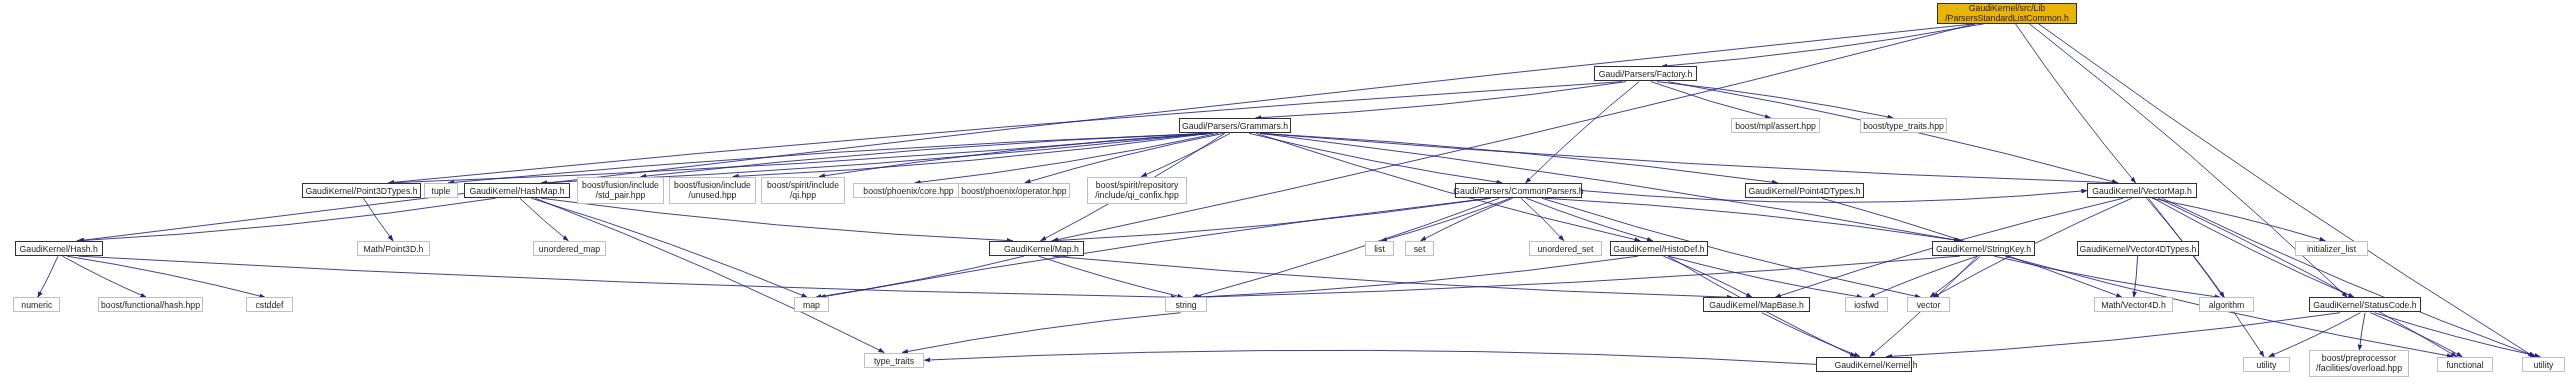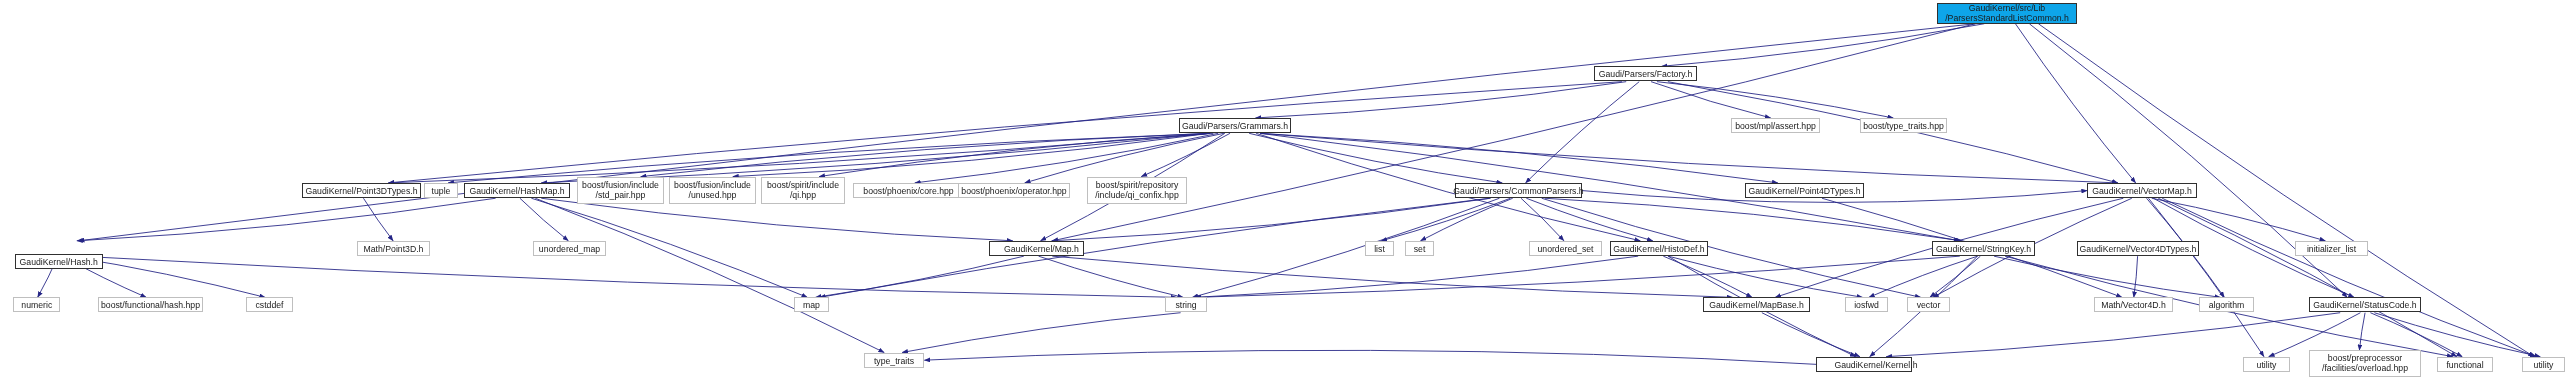--- a/index.html
+++ b/index.html
@@ -38,21 +38,21 @@
     line-height: 1.18;
     white-space: pre-line;
     padding: 0.7px 2.1px;
     z-index: 3;
   }
   .node.hdr {
     border: 1.1px solid #303030;
   }
   .node.root {
     border: 1.1px solid #303030;
-    background: #0ea5e9;
+    background: #eab308;
   }
   .node.two-line {
     font-size: 8.7px;
   }
 </style>
 </head>
 <body>
 
 <div id="graph">
   <svg id="edges" viewBox="0 0 3690 553" width="2576" height="386">
@@ -155,21 +155,21 @@
 /unused.hpp</div>
     <div class="node sys two-line" style="left: 761px; top: 177px; width: 84px; height: 26.5px;">boost/spirit/include
 /qi.hpp</div>
     <div class="node sys" style="left: 853px; top: 183px; width: 111px; height: 15.4px;">boost/phoenix/core.hpp</div>
     <div class="node sys" style="left: 958px; top: 183px; width: 112px; height: 15.4px;">boost/phoenix/operator.hpp</div>
     <div class="node sys two-line" style="left: 1087px; top: 177px; width: 100px; height: 26.5px;">boost/spirit/repository
 /include/qi_confix.hpp</div>
     <div class="node hdr" style="left: 1455px; top: 183px; width: 127px; height: 15.4px;">Gaudi/Parsers/CommonParsers.h</div>
     <div class="node hdr" style="left: 1745px; top: 183px; width: 119px; height: 15.4px;">GaudiKernel/Point4DTypes.h</div>
     <div class="node hdr" style="left: 2087px; top: 183px; width: 110px; height: 15.4px;">GaudiKernel/VectorMap.h</div>
-    <div class="node hdr" style="left: 14.7px; top: 241px; width: 88px; height: 15.4px; margin-top: 13px;">GaudiKernel/Hash.h</div>
+    <div class="node hdr" style="left: 14.7px; top: 241px; width: 88px; height: 15.4px;">GaudiKernel/Hash.h</div>
     <div class="node sys" style="left: 357px; top: 241px; width: 73px; height: 15.4px;">Math/Point3D.h</div>
     <div class="node sys" style="left: 533px; top: 241px; width: 73px; height: 15.4px;">unordered_map</div>
     <div class="node hdr" style="left: 989px; top: 241px; width: 95px; height: 15.4px; padding-left: 12px;">GaudiKernel/Map.h</div>
     <div class="node sys" style="left: 1365px; top: 241px; width: 29px; height: 15.4px;">list</div>
     <div class="node sys" style="left: 1405px; top: 241px; width: 29px; height: 15.4px;">set</div>
     <div class="node sys" style="left: 1529px; top: 241px; width: 73px; height: 15.4px;">unordered_set</div>
     <div class="node hdr" style="left: 1610px; top: 241px; width: 98px; height: 15.4px;">GaudiKernel/HistoDef.h</div>
     <div class="node hdr" style="left: 1932px; top: 241px; width: 103px; height: 15.4px;">GaudiKernel/StringKey.h</div>
     <div class="node hdr" style="left: 2077px; top: 241px; width: 122px; height: 15.4px;">GaudiKernel/Vector4DTypes.h</div>
     <div class="node sys" style="left: 2295px; top: 241px; width: 73px; height: 15.4px;">initializer_list</div>
@@ -180,18 +180,18 @@
     <div class="node sys" style="left: 1165px; top: 297px; width: 42px; height: 15.4px;">string</div>
     <div class="node hdr" style="left: 1703px; top: 297px; width: 107px; height: 15.4px;">GaudiKernel/MapBase.h</div>
     <div class="node sys" style="left: 1845px; top: 297px; width: 43px; height: 15.4px; text-align: right;">iosfwd</div>
     <div class="node sys" style="left: 1907px; top: 297px; width: 43px; height: 15.4px;">vector</div>
     <div class="node sys" style="left: 2094px; top: 297px; width: 79px; height: 15.4px;">Math/Vector4D.h</div>
     <div class="node sys" style="left: 2199px; top: 297px; width: 55px; height: 15.4px;">algorithm</div>
     <div class="node hdr" style="left: 2309px; top: 297px; width: 112px; height: 15.4px;">GaudiKernel/StatusCode.h</div>
     <div class="node sys" style="left: 864px; top: 353px; width: 60px; height: 15.4px;">type_traits</div>
     <div class="node hdr" style="left: 1816px; top: 357px; width: 96px; height: 15.4px; padding-left: 26px;">GaudiKernel/Kernel.h</div>
     <div class="node sys" style="left: 2243px; top: 357px; width: 47px; height: 15.4px;">utility</div>
-    <div class="node sys two-line" style="left: 2309px; top: 350px; width: 112px; height: 26.5px;">boost/preprocessor
+    <div class="node sys two-line" style="left: 2309px; top: 350px; width: 100px; height: 26.5px;">boost/preprocessor
 /facilities/overload.hpp</div>
     <div class="node sys" style="left: 2437px; top: 357px; width: 56px; height: 15.4px;">functional</div>
     <div class="node sys" style="left: 2522px; top: 357px; width: 43px; height: 15.4px;">utility</div>
   </div>
 
 
 </body></html>

